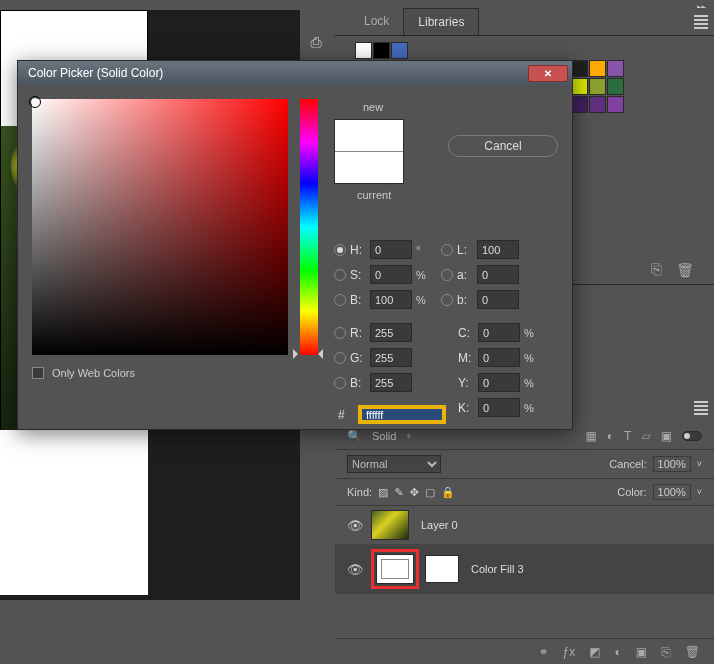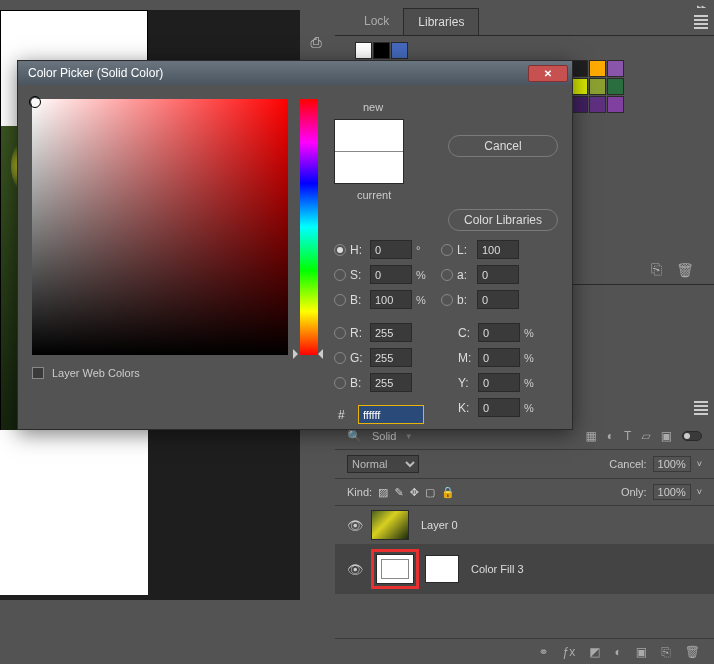--- a/index.html
+++ b/index.html
@@ -60,21 +60,21 @@
 .btn-cancel { left:430px; top:44px;margin-top:6px; }
 .btn-swatch { left:430px; top:84px; }
 .btn-lib { left:430px; top:124px; }
 
 
 .field-row { position:absolute; display:flex; align-items:center; gap:4px; }
 .radio { width:12px; height:12px; border:1px solid #888; border-radius:50%; background:#535353; }
 .radio.checked::after { content:''; display:block; width:6px; height:6px; margin:2px; background:#ddd; border-radius:50%; }
 .fld-label { width:16px; font-size:12px; color:#ddd; }
 .fld-input { width:42px; height:19px; background:#3a3a3a; border:1px solid #2a2a2a; color:#ddd; padding:0 4px; font-size:11px; text-align:left; }
-.fld-input.hex { width:66px; background:#3a3a3a; border:1px solid #eab308; color:#fff; }
+.fld-input.hex { width:88px; background:#3a3a3a; border:4px solid #eab308; color:#fff; }
 .fld-input.hex::selection { background:#3a6ea8; }
 .unit { font-size:11px; color:#ccc; width:14px; }
 
 .only-web { position:absolute; left:14px; top:282px; display:flex; align-items:center; gap:8px; }
 .checkbox { width:12px; height:12px; border:1px solid #888; background:#3a3a3a; }
 
 
 .layers-panel { position:absolute; left:335px; top:395px; right:0; bottom:0; background:#535353; }
 .layers-row { display:flex; align-items:center; gap:6px; padding:5px 12px; font-size:11px; color:#ccc; }
 .layers-row select, .layers-row input { background:#444; border:1px solid #2a2a2a; color:#bbb; font-size:11px; height:18px; }
@@ -221,21 +221,20 @@
     <div class="hue-arrow-l"></div>
     <div class="hue-arrow-r"></div>
 
     <div class="new-label">new</div>
     <div class="color-preview">
       <div class="cur"></div>
     </div>
     <div class="current-label">current</div>
 
     <div class="btn btn-cancel">Cancel</div>
-    <div class="btn btn-lib">Color Libraries</div>
 
     <div class="field-row" style="left:316px;top:155px">
       <div class="radio checked"></div>
       <span class="fld-label">H:</span>
       <input class="fld-input" value="0" style="">
       <span class="unit">°</span>
     </div>
     <div class="field-row" style="left:316px;top:180px">
       <div class="radio"></div>
       <span class="fld-label">S:</span>
@@ -301,21 +300,21 @@
       <span class="unit">%</span>
     </div>
 
     <div class="field-row" style="left:320px;top:320px">
       <span class="fld-label">#</span>
       <input class="fld-input hex" style="background: rgb(42, 74, 122); color: rgb(255, 255, 255);" value="ffffff">
     </div>
 
     <div class="only-web">
       <div class="checkbox"></div>
-      <span>Layer Web Colors</span>
+      <span>Only Web Colors</span>
     </div>
   </div>
 </div>
 
 <div class="layers-panel">
   <div class="hamburger" style="position:absolute;right:6px;top:6px">
       <span></span>
       <span></span>
       <span></span>
       <span></span>
@@ -329,34 +328,34 @@
       <span>▦</span>
       <span>◐</span>
       <span>T</span>
       <span>▱</span>
       <span>▣</span>
       <div class="toggle"></div>
     </div>
   </div>
 
   <div class="layers-row" style="border-bottom:1px solid #3a3a3a">
-    <select style="width:72px"><option>Normal</option></select>
+    <select style="width:94px"><option>Normal</option></select>
     <span style="margin-left:auto">Cancel:</span>
     <span style="border:1px solid #3a3a3a;padding:1px 4px;">100%</span>
     <span style="font-size:9px">˅</span>
   </div>
 
   <div class="layers-row" style="border-bottom:1px solid #3a3a3a">
     <span>Kind:</span>
     <span>▨</span>
     <span>✎</span>
     <span>✥</span>
     <span>▢</span>
     <span>🔒</span>
-    <span style="margin-left:auto">Only:</span>
+    <span style="margin-left:auto">Color:</span>
     <span style="border:1px solid #3a3a3a;padding:1px 4px;">100%</span>
     <span style="font-size:9px">˅</span>
   </div>
 
   <div class="layer-item">
     <span class="vis-eye">👁</span>
     <div class="layer-thumb thumb-img"></div>
     <span class="layer-name">Layer 0</span>
   </div>
 

